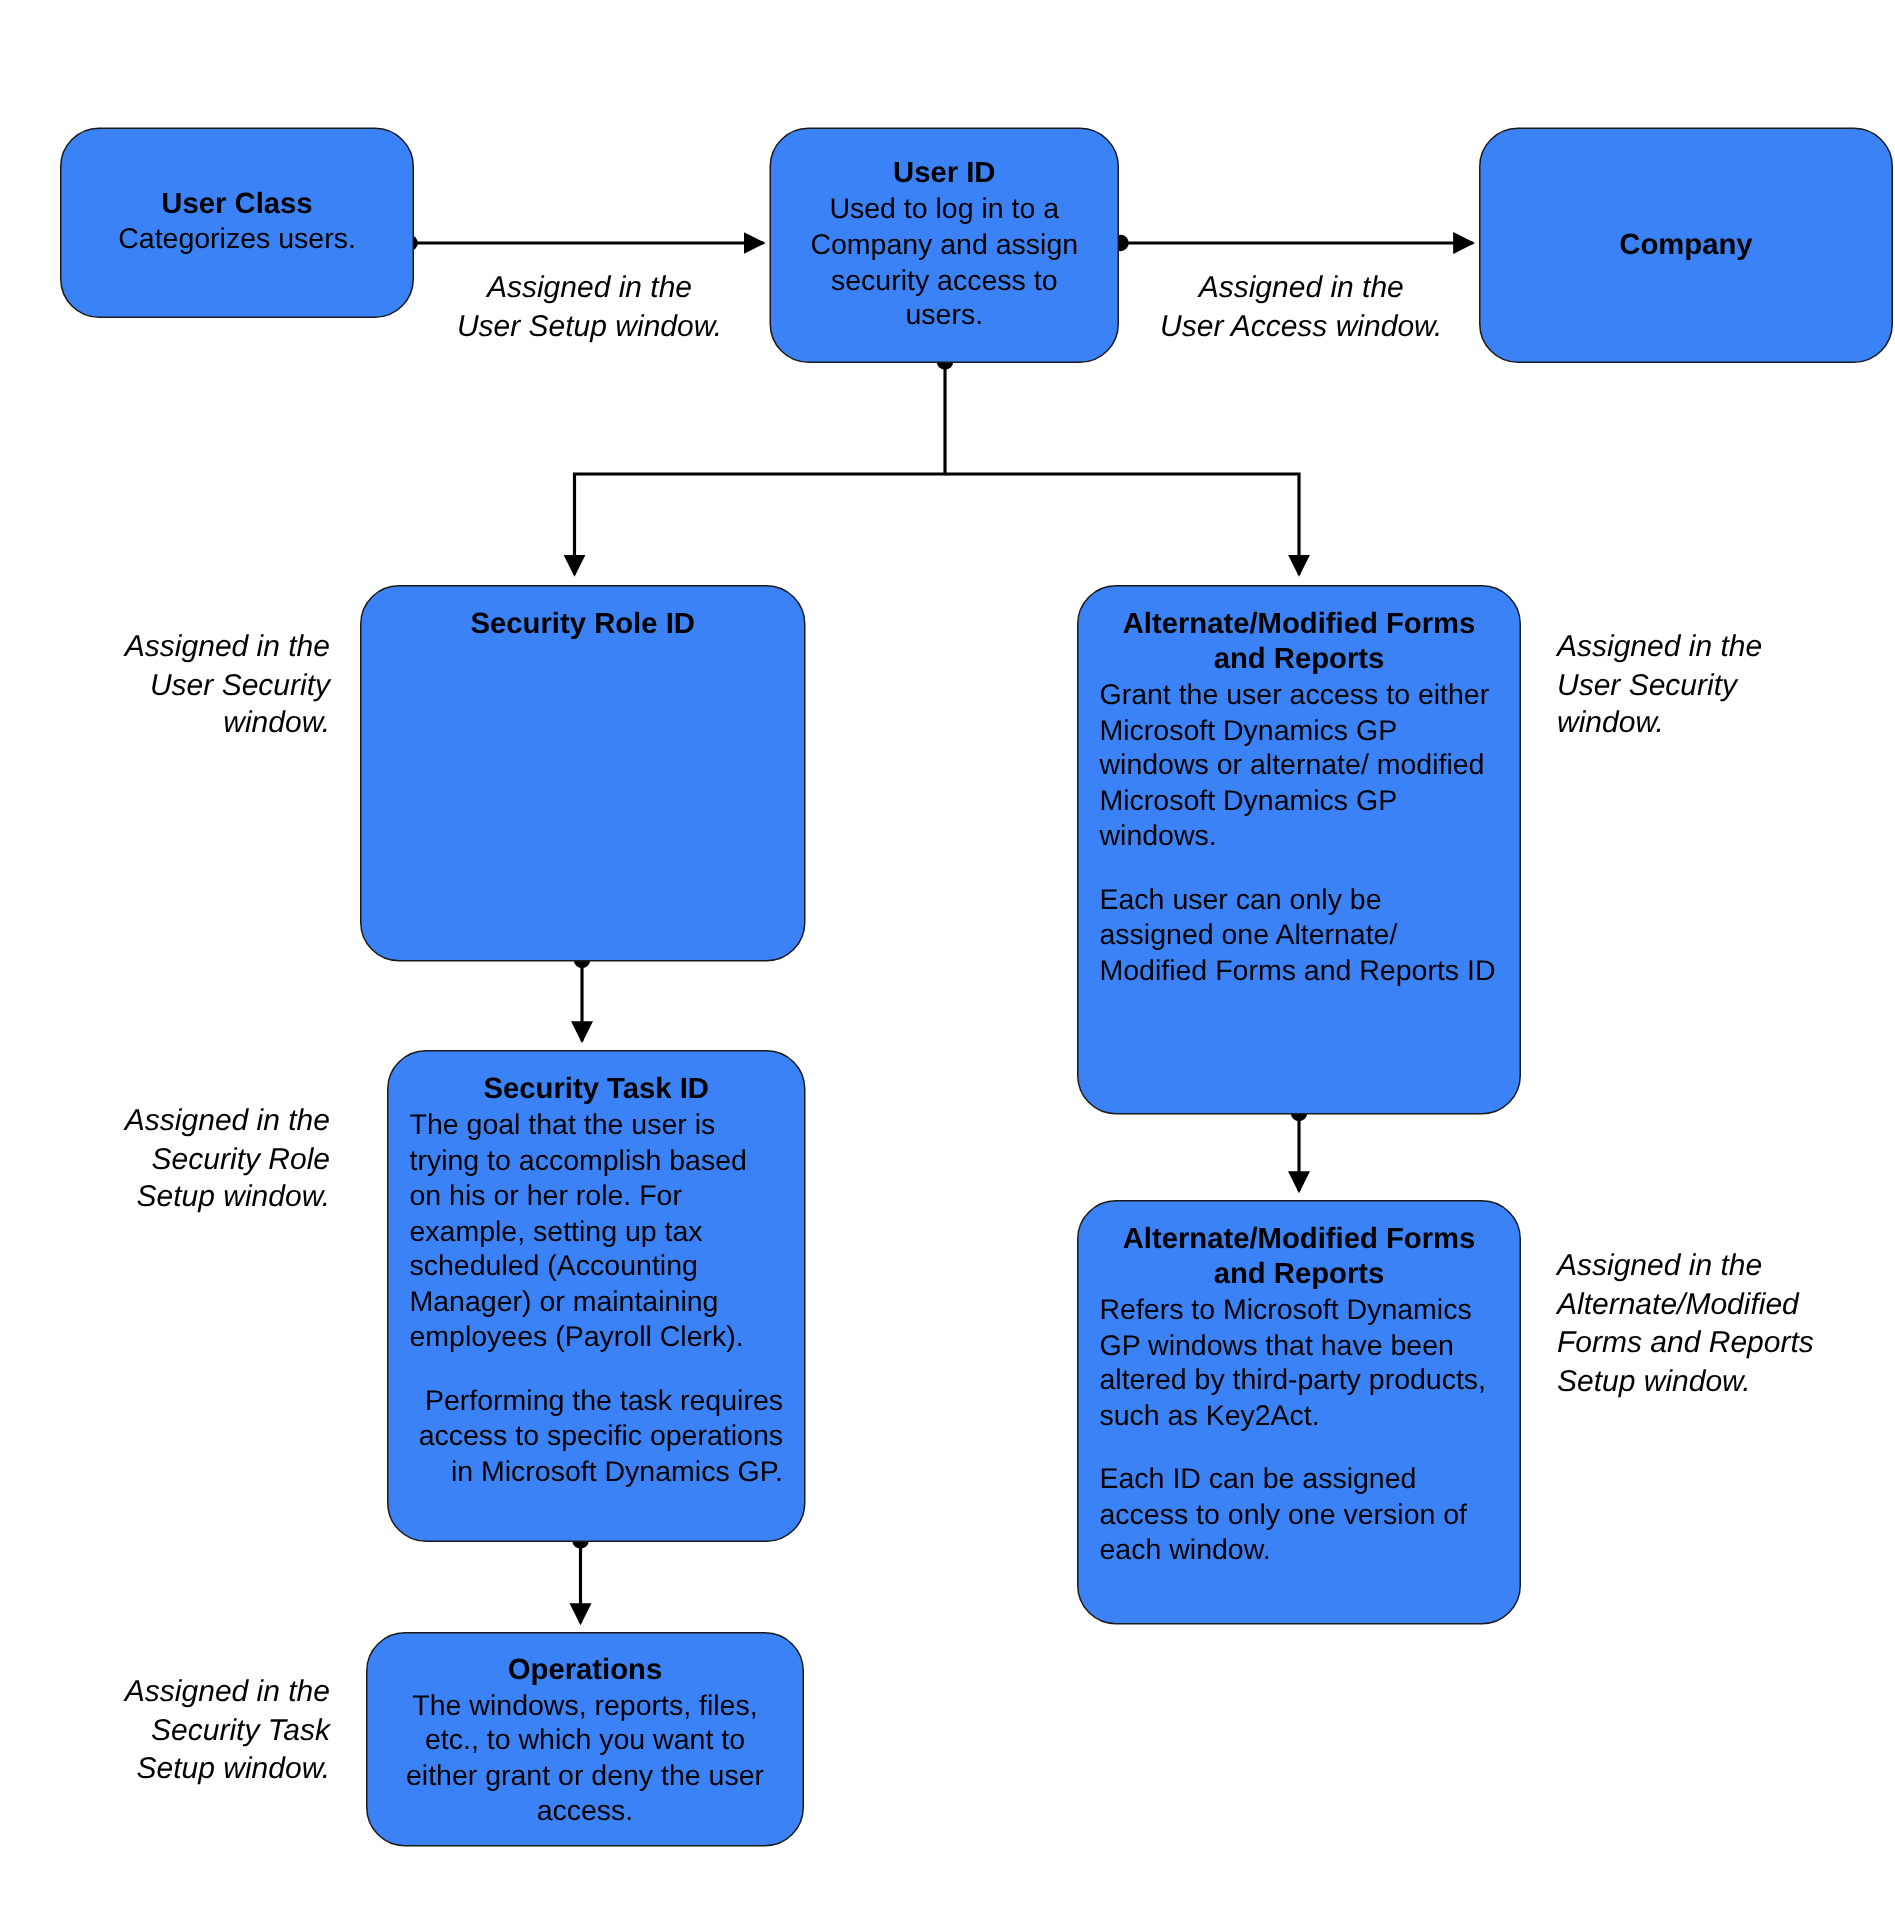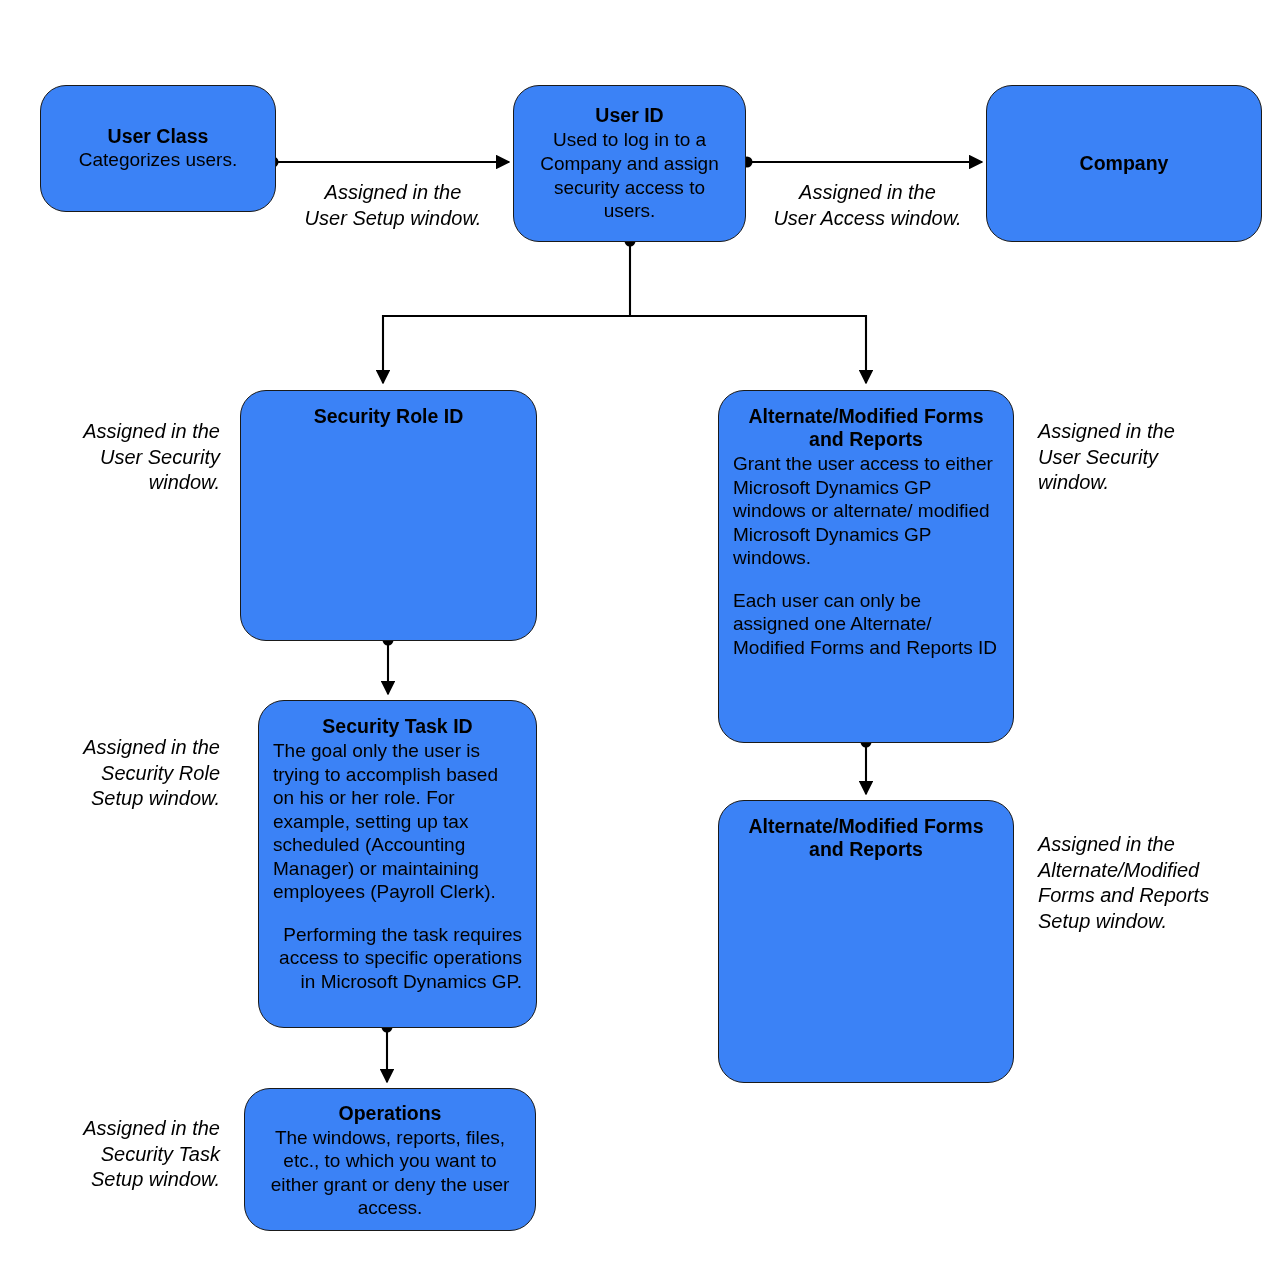--- a/index.html
+++ b/index.html
@@ -116,21 +116,21 @@
     <div class="title">Company</div>
   </div>
 
   <div class="node" style="left:240px;top:390px;width:297px;height:251px;justify-content:flex-start;padding-top:14px;gap:12px;">
     <div class="title">Security Role ID</div>
   </div>
 
   <div class="node" style="left:258px;top:700px;width:279px;height:328px;justify-content:flex-start;padding-top:14px;">
     <div class="title">Security Task ID</div>
     <div class="body">
-      <p class="para">The goal only the user is trying to accomplish based on his or her role. For example, setting up tax scheduled (Accounting Manager) or maintaining employees (Payroll Clerk).</p>
+      <p class="para">The goal that the user is trying to accomplish based on his or her role. For example, setting up tax scheduled (Accounting Manager) or maintaining employees (Payroll Clerk).</p>
       <div class="gap"></div>
       <p class="para center" style="text-align:right;">Performing the task requires access to specific operations in Microsoft Dynamics GP.</p>
     </div>
   </div>
 
   <div class="node" style="left:244px;top:1088px;width:292px;height:143px;justify-content:flex-end;padding-top:13px;">
     <div class="title">Operations</div>
     <div class="body center">
       <p class="para">The windows, reports, files, etc., to which you want to either grant or deny the user access.</p>
     </div>
@@ -140,20 +140,25 @@
     <div class="title">Alternate/Modified Forms and Reports</div>
     <div class="body">
       <p class="para">Grant the user access to either Microsoft Dynamics GP windows or alternate/ modified Microsoft Dynamics GP windows.</p>
       <div class="gap"></div>
       <p class="para">Each user can only be assigned one Alternate/ Modified Forms and Reports ID</p>
     </div>
   </div>
 
   <div class="node" style="left:718px;top:800px;width:296px;height:283px;justify-content:flex-start;padding-top:14px;">
     <div class="title">Alternate/Modified Forms and Reports</div>
+    <div class="body">
+      <p class="para">Refers to Microsoft Dynamics GP windows that have been altered by third-party products, such as Key2Act.</p>
+      <div class="gap"></div>
+      <p class="para">Each ID can be assigned access to only one version of each window.</p>
+    </div>
   </div>
 
   <div class="edge-label center" style="left:288px;top:180px;width:210px;">Assigned in the
 User Setup window.</div>
 
   <div class="edge-label center" style="left:760px;top:180px;width:215px;">Assigned in the
 User Access window.</div>
 
   <div class="edge-label right" style="left:40px;top:419px;width:180px;">Assigned in the
 User Security

